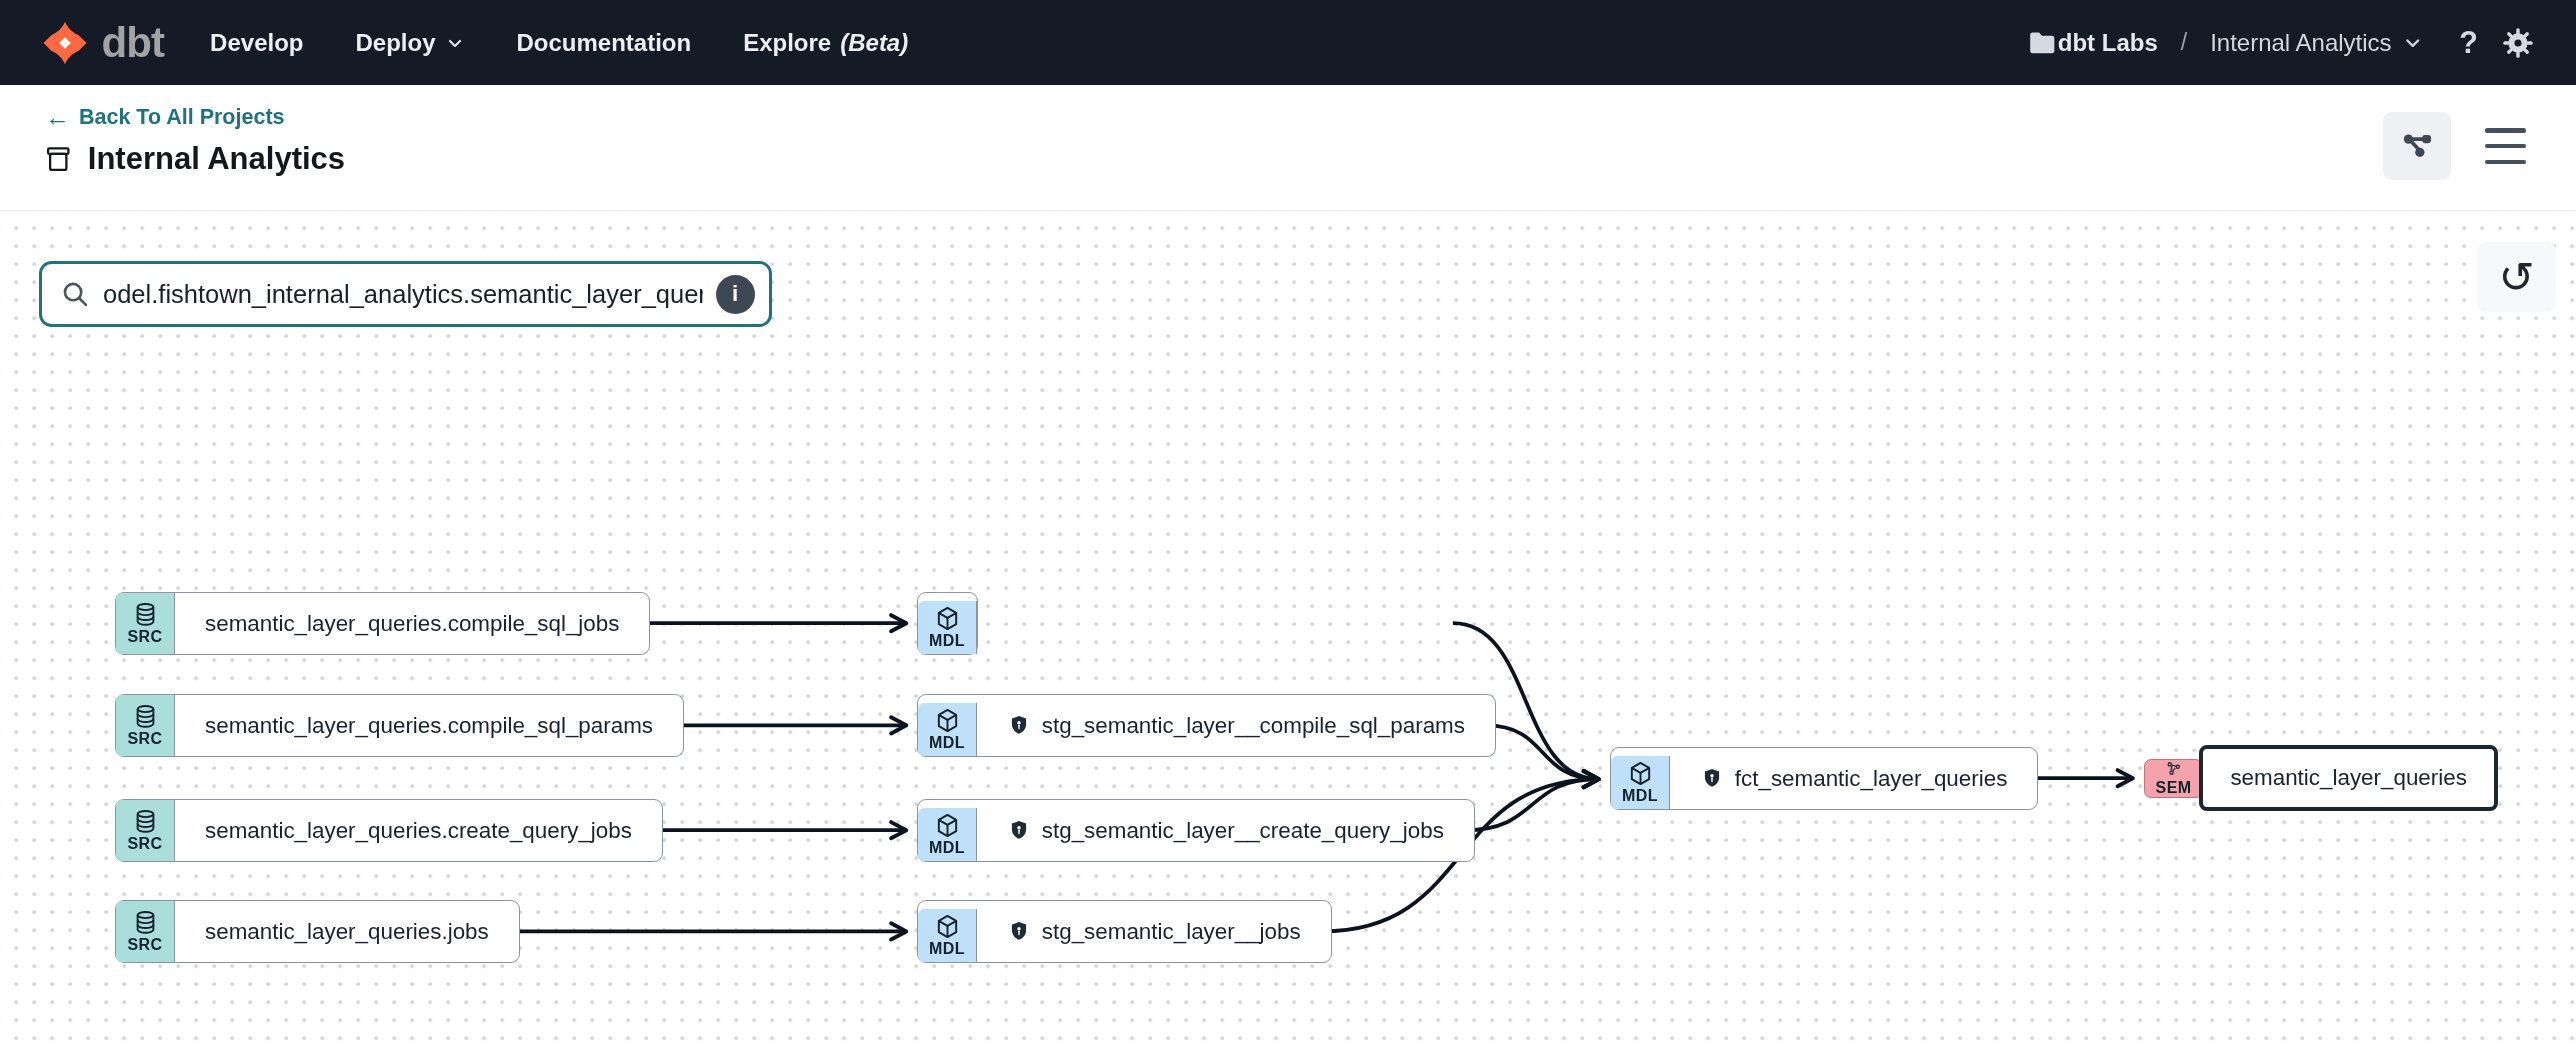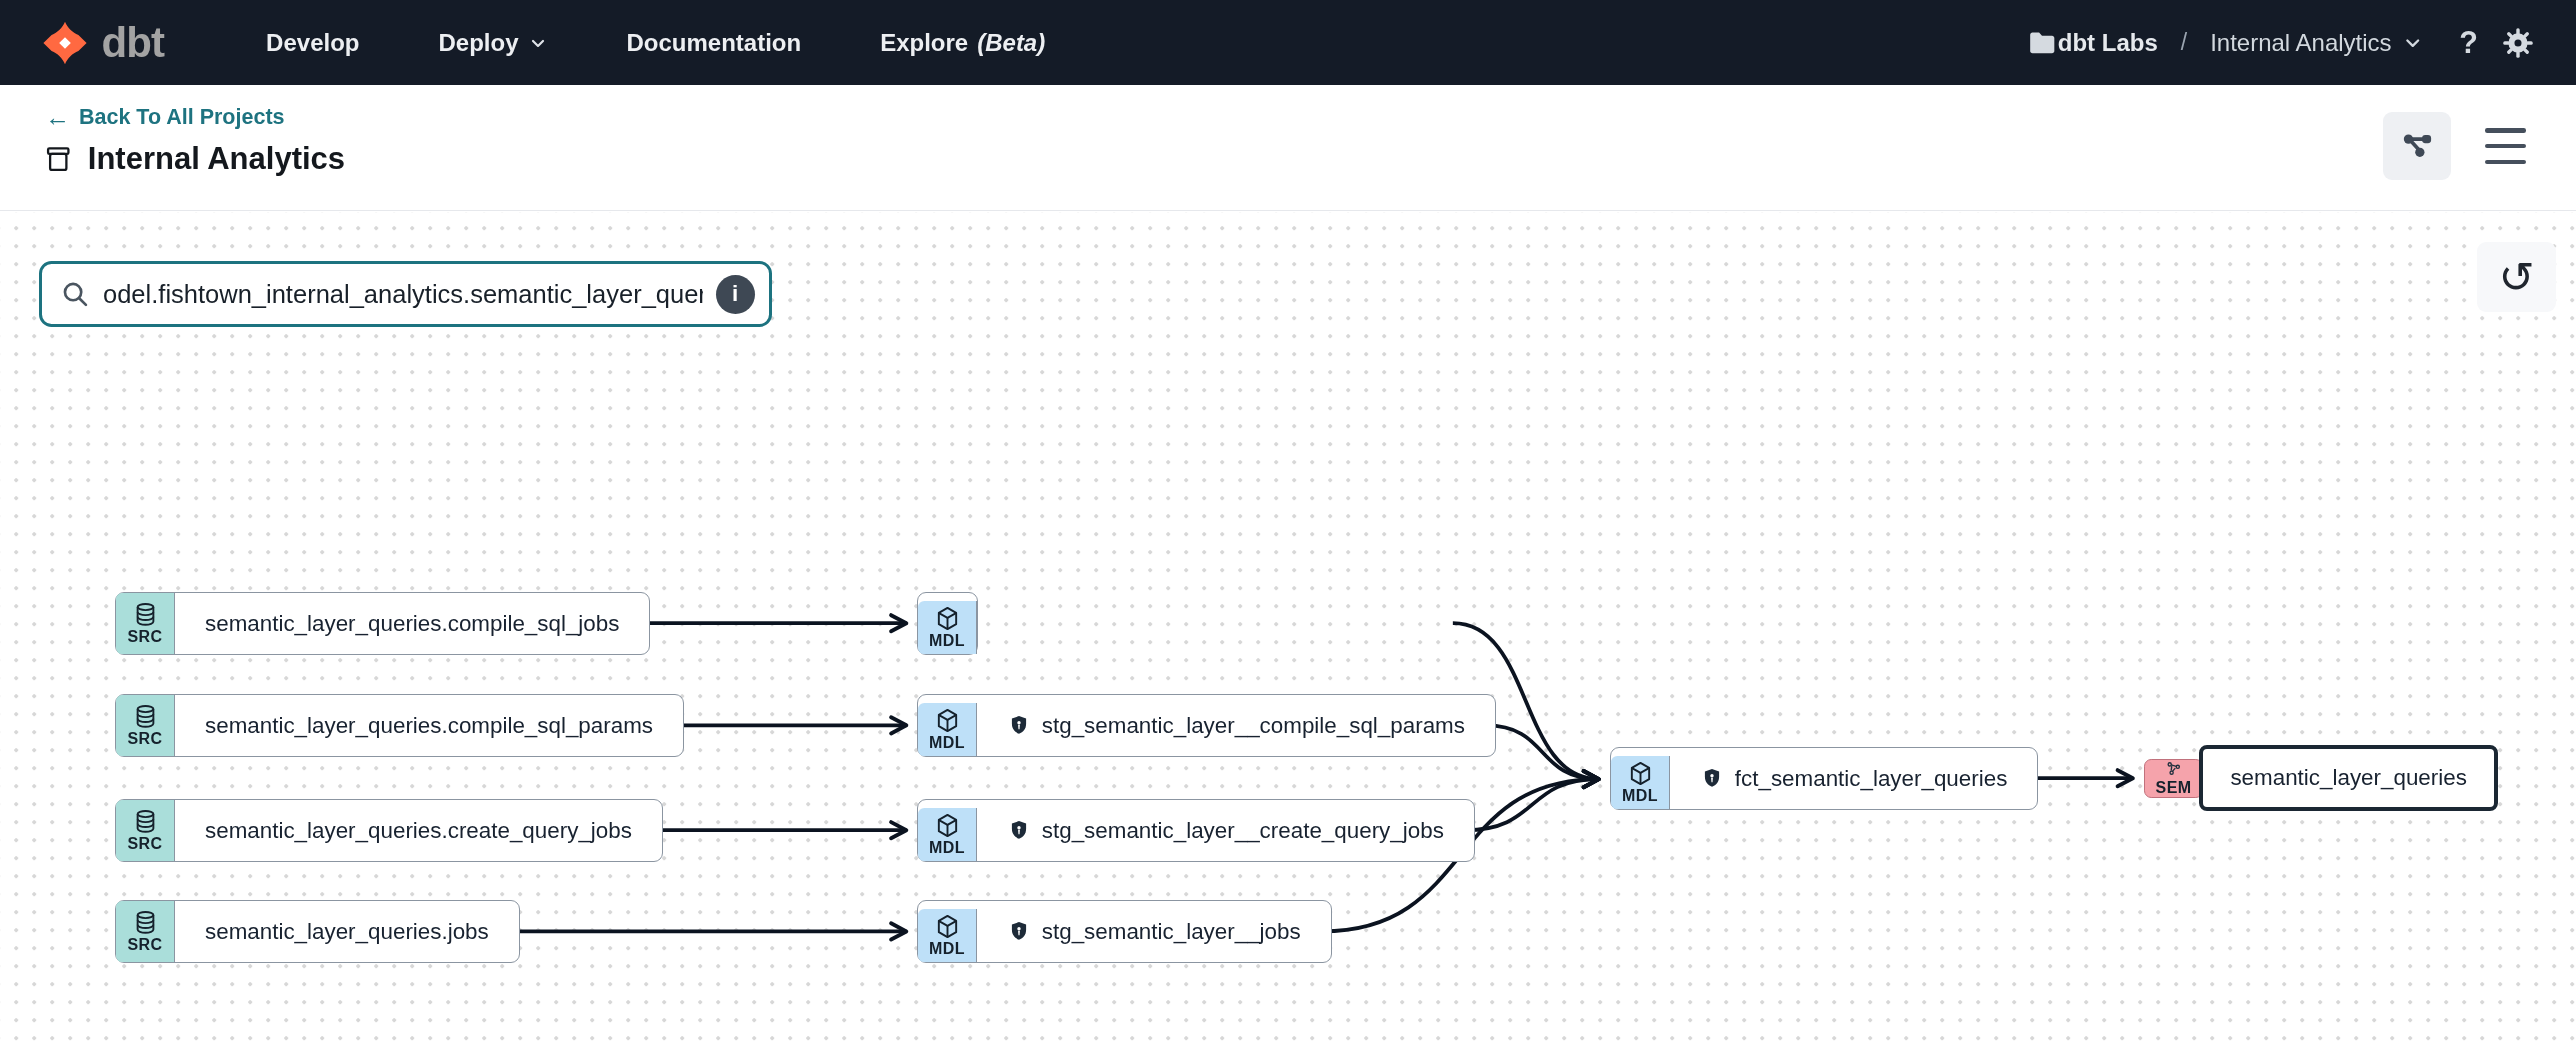--- a/index.html
+++ b/index.html
@@ -9,21 +9,21 @@
     background:#ffffff; font-family:"Liberation Sans", sans-serif;
   }
 
   
   .nav {
     position:absolute; top:0; left:0; width:2576px; height:85px;
     background:#141b27; display:flex; align-items:center; padding:0 41px;
   }
   .brand { display:flex; align-items:center; gap:12.5px; }
   .brand-name { color:#a3a3a3; font-size:42px; font-weight:800; letter-spacing:-0.9px; }
-  .nav-menu { display:flex; align-items:center; gap:79px; margin-left:102px; }
+  .nav-menu { display:flex; align-items:center; gap:52px; margin-left:46px; }
   .nav-item { color:#edeff2; font-size:24px; font-weight:700; display:flex; align-items:center; gap:9px; cursor:pointer; }
   .nav-item .beta { font-style:italic; font-weight:700; }
   .nav-right { margin-left:auto; display:flex; align-items:center; gap:23px; }
   .crumb-account { color:#e6e9ed; font-size:24px; font-weight:700; display:flex; align-items:center; gap:0; }
   .crumb-sep { color:#9aa4b0; font-size:23px; }
   .crumb-project { color:#d2d8de; font-size:24px; font-weight:400; display:flex; align-items:center; gap:10.8px; }
   .help-glyph { color:#d5dae0; font-size:30.5px; font-weight:700; margin-left:12.5px; }
 
   
   .header {

